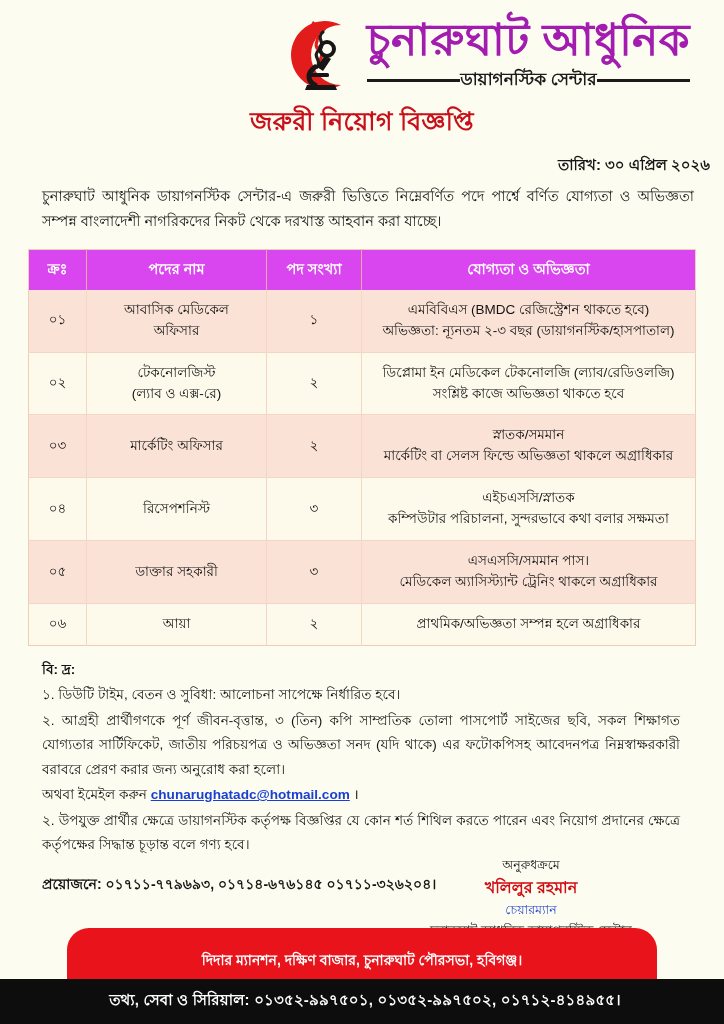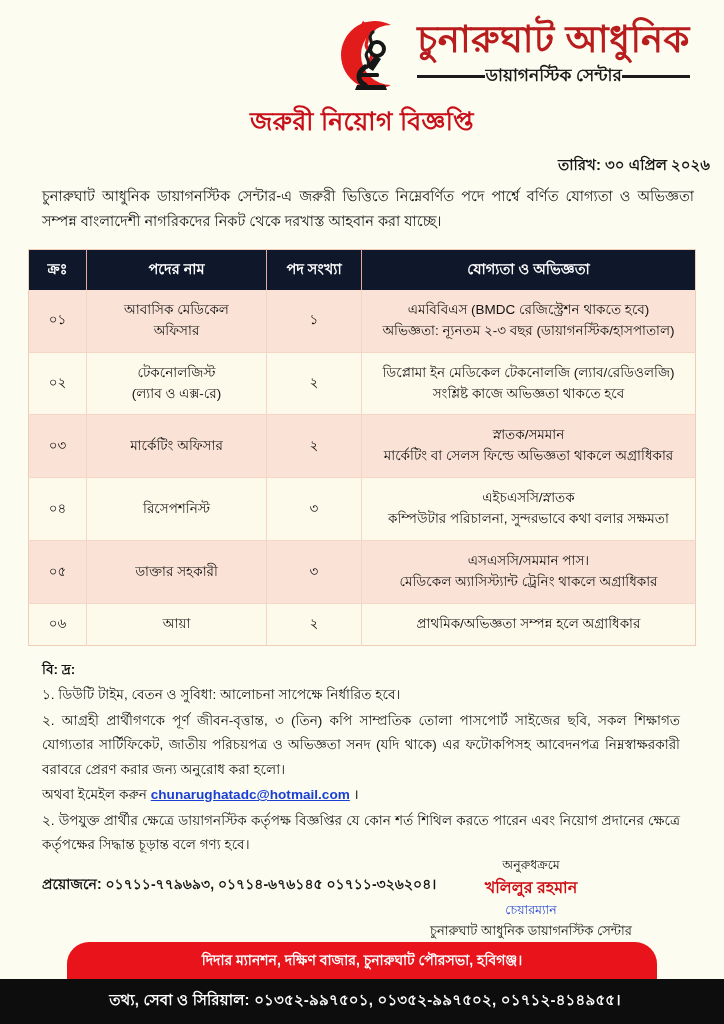--- a/index.html
+++ b/index.html
@@ -26,23 +26,23 @@
   }
   .logo-mark {
     position: relative;
     width: 84px; height: 80px;
     flex: 0 0 84px;
     margin-right: 6px;
   }
   .logo-mark svg { display: block; }
   .brand-text { text-align: left; }
   .brand-name {
-    font-size: 37px;
-    font-weight: bold;
-    color: #b91c1c;
+    font-size: 44px;
+    font-weight: bold;
+    color: #a21caf;
     letter-spacing: .5px;
     line-height: 1.08;
     white-space: nowrap;
   }
   .brand-sub-wrap {
     display: flex;
     align-items: center;
     margin-top: 3px;
   }
   .rule { height: 3px; background: #1b1b1b; flex: 1 1 auto; min-width: 18px; }
@@ -80,21 +80,21 @@
 
   
   .table-wrap { padding: 14px 28px 0 28px; }
   table.jobs {
     width: 100%;
     border-collapse: collapse;
     border: 1px solid #f0cdb6;
     table-layout: fixed;
   }
   table.jobs thead th {
-    background: #0f172a;
+    background: #d946ef;
     color: #ffffff;
     font-size: 14.5px;
     font-weight: bold;
     padding: 8px 4px;
     text-align: center;
     border-right: 1px solid #e8a9a0;
   }
   table.jobs thead th:last-child { border-right: none; }
   table.jobs td {
     font-size: 13.5px;
@@ -158,21 +158,21 @@
     width: 724px;
   }
   .footer-address {
     margin: 0 auto;
     width: 590px;
     background: #e8131b;
     color: #ffffff;
     font-size: 14px;
     font-weight: bold;
     text-align: center;
-    padding: 7px 10px 6px 10px;
+    padding: 21px 10px 6px 10px;
     border-radius: 22px 22px 0 0;
     position: relative;
     z-index: 2;
   }
   .footer-bar {
     background: #0d0d0d;
     color: #ffffff;
     font-size: 15px;
     font-weight: bold;
     text-align: center;

